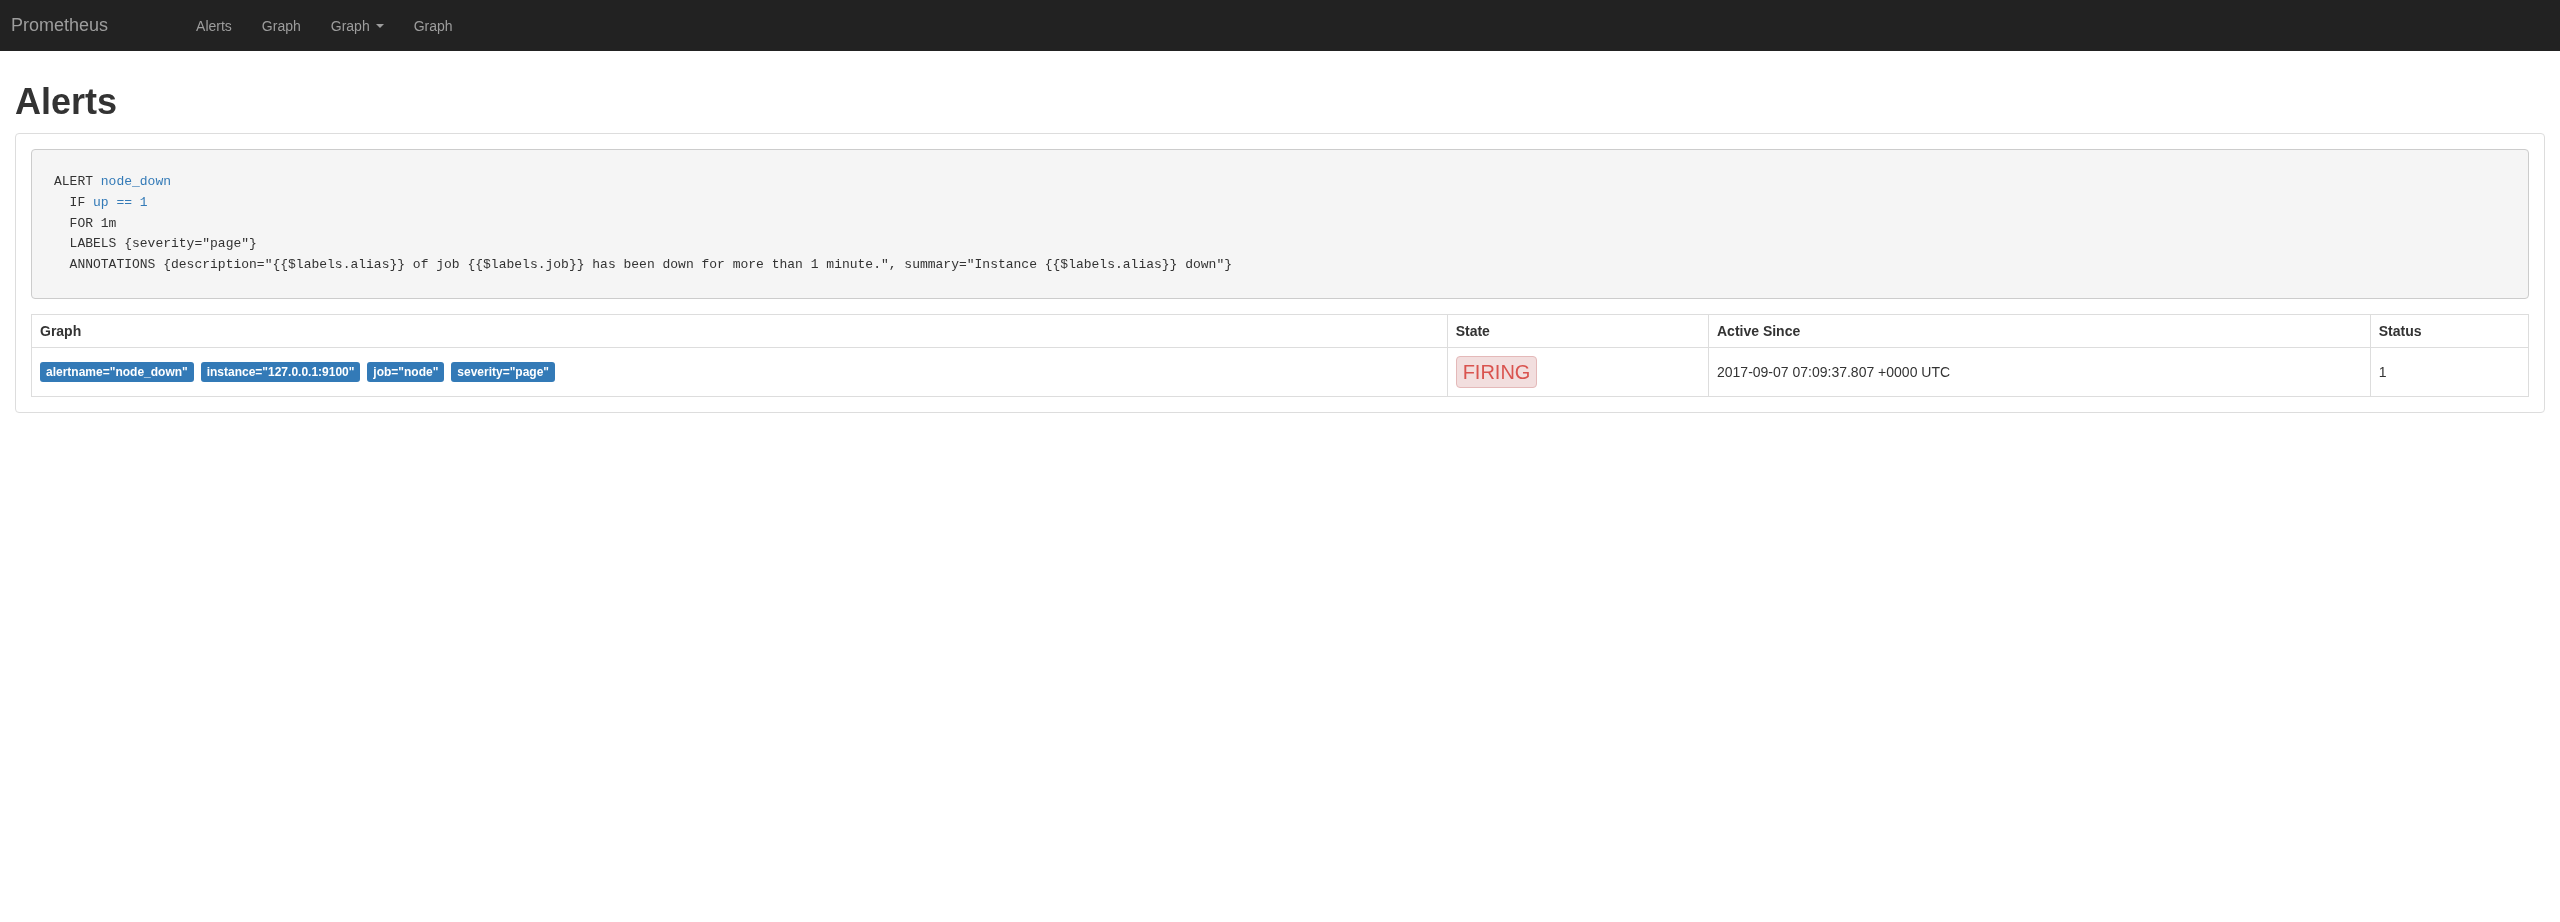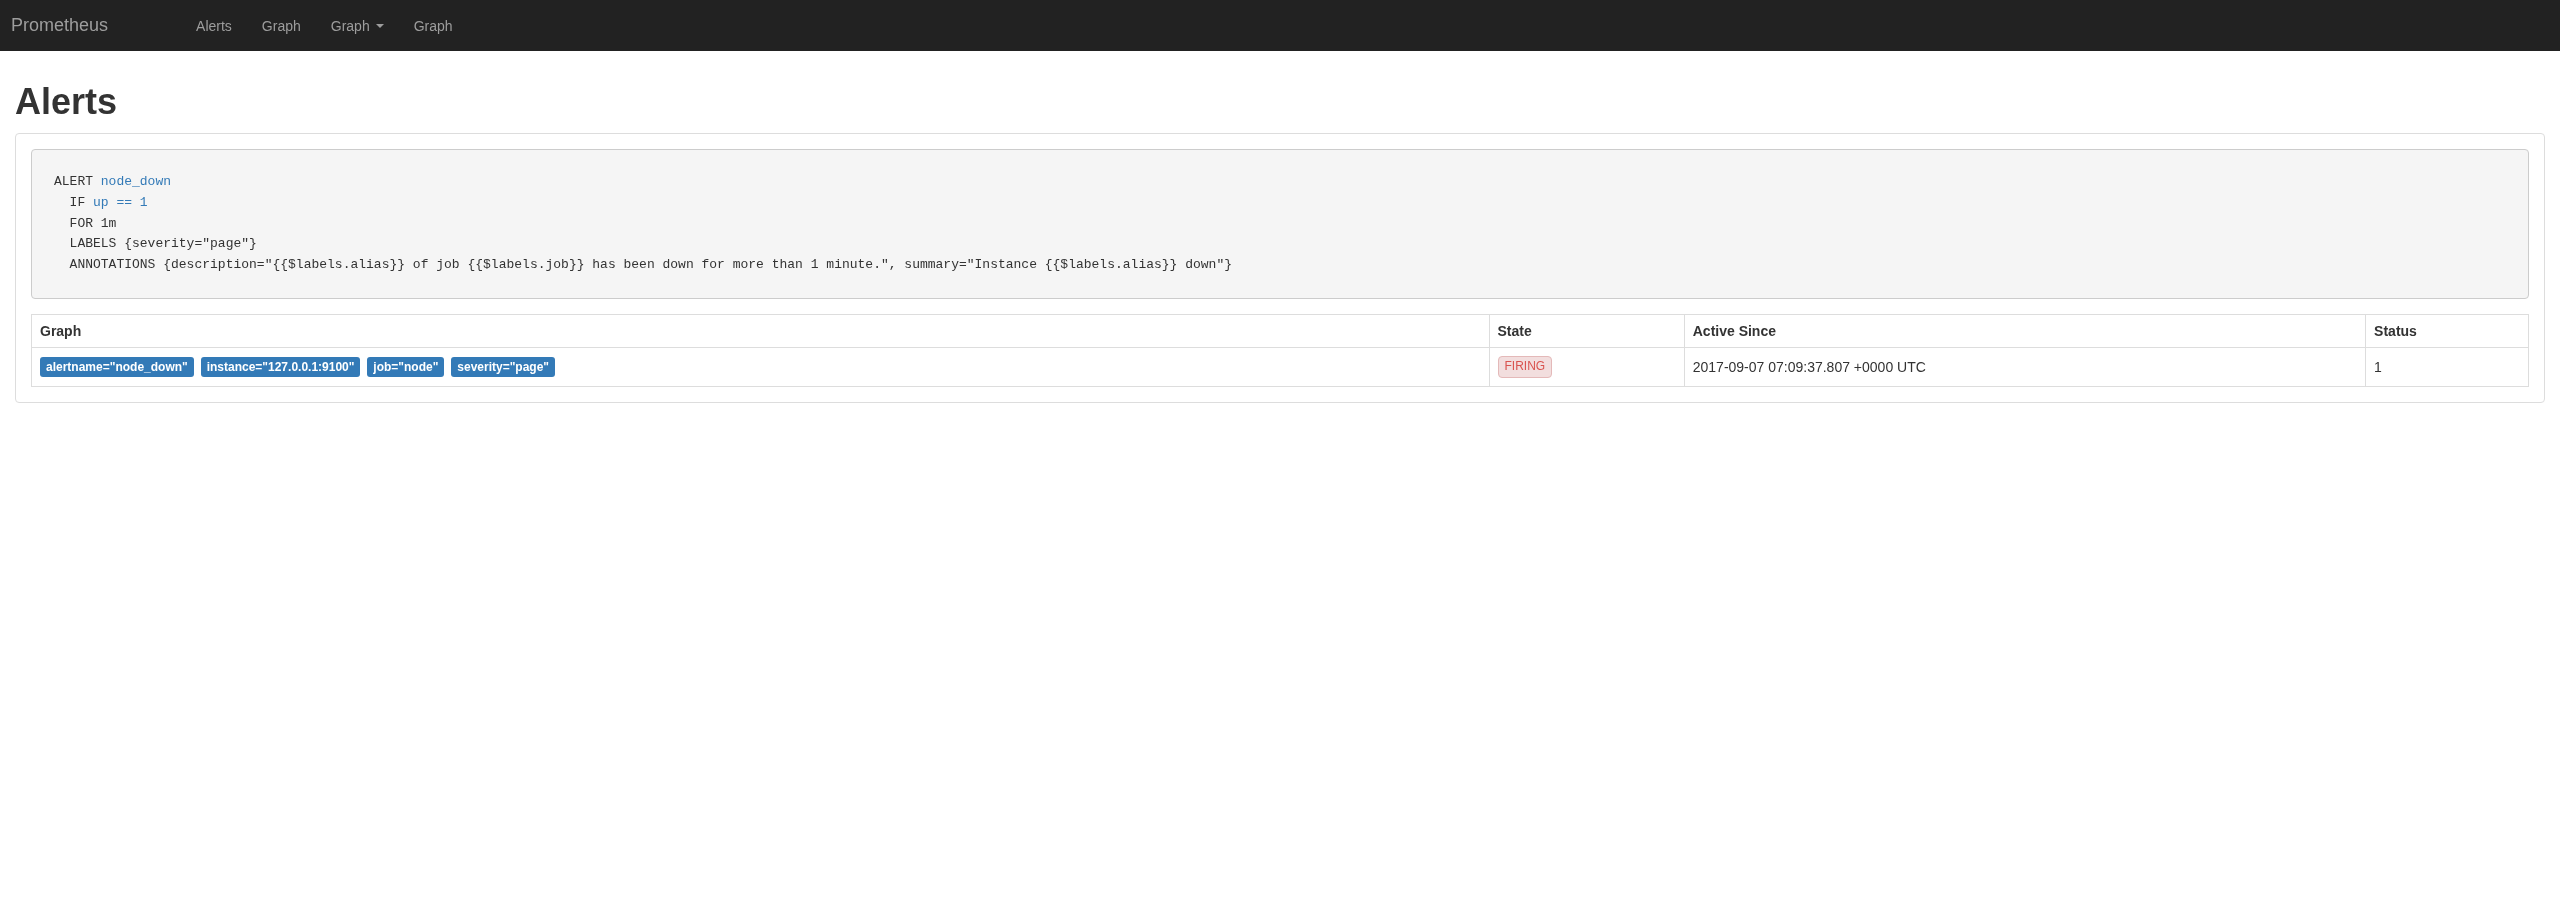--- a/index.html
+++ b/index.html
@@ -139,21 +139,21 @@
       font-weight: 700;
       padding: 3px 6px;
       border-radius: 3px;
       margin: 1px 3px 1px 0;
       line-height: 1.2;
     }
 
     .state-badge {
       display: inline-block;
       padding: 2px 6px;
-      font-size: 12px;
+      font-size: 20px;
       background: #f2dede;
       color: #d9534f;
       border: 1px solid #e4b9b9;
       border-radius: 4px;
       line-height: 1.3;
     }
   </style>
 </head>
 <body>
 

